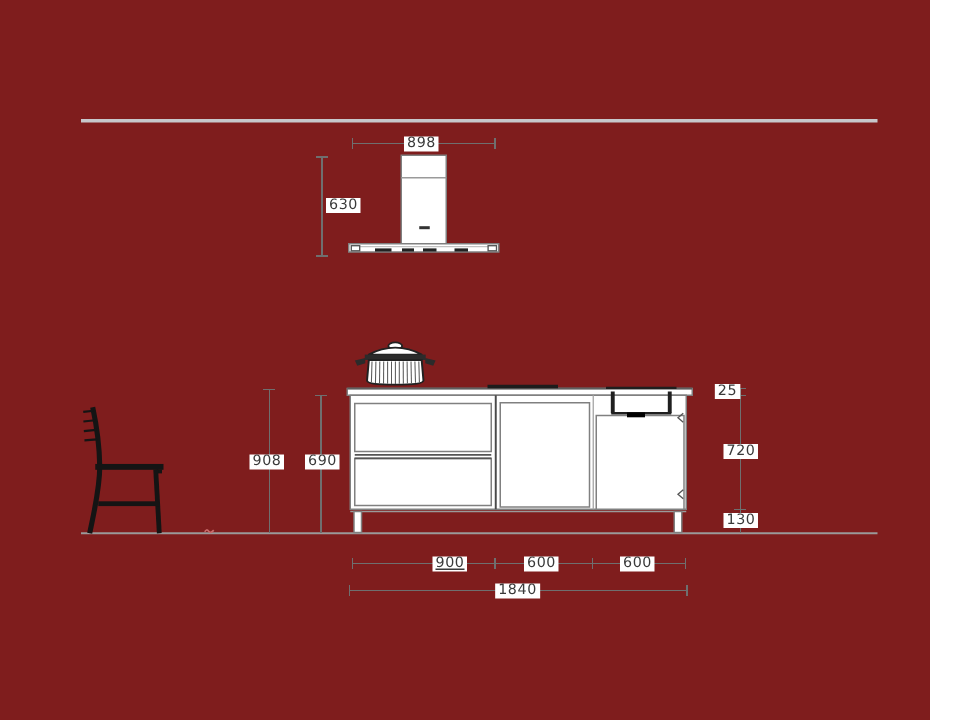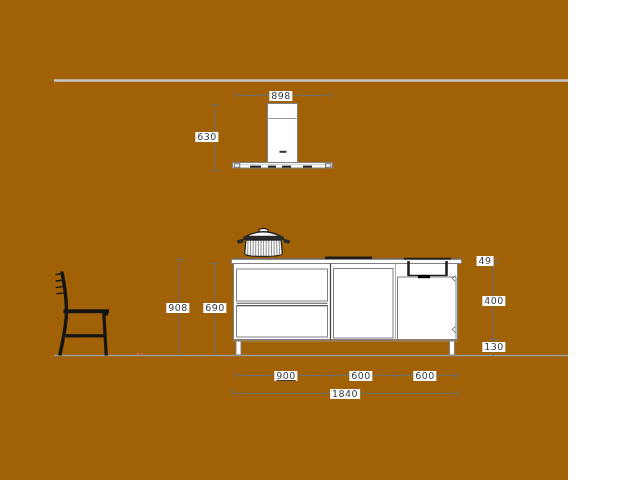--- a/index.html
+++ b/index.html
@@ -1,17 +1,17 @@
 <!DOCTYPE html>
 <html><head>
 <meta charset="utf-8">
 <style>
   html,body{margin:0;padding:0;background:#ffffff;}
   .canvas{
-    position:relative;width:568px;height:480px;background:#a16207;
+    position:relative;width:620px;height:480px;background:#7f1d1d;
     overflow:hidden;font-family:"DejaVu Sans","Liberation Sans",sans-serif;
   }
   .canvas svg{position:absolute;left:0;top:0;}
   .dim-label{
     position:absolute;transform:translate(-50%,-50%);
     font-size:9.5px;line-height:10px;color:#3a3a3a;background:#ffffff;
     padding:0 2px;letter-spacing:0.4px;white-space:nowrap;
   }
 </style>
 </head>
@@ -156,24 +156,24 @@
       </g>
       <g>
         <line x1="233" y1="393.5" x2="458" y2="393.5"></line>
         <line x1="233" y1="390" x2="233" y2="397"></line>
         <line x1="458" y1="390" x2="458" y2="397"></line>
       </g>
     </g>
   </svg>
 
   <span class="dim-label" style="left:281px;top:95.5px;">898</span>
-  <span class="dim-label" style="left:207px;top:137px;">630</span>
+  <span class="dim-label" style="left:229px;top:137px;">630</span>
   <span class="dim-label" style="left:178px;top:308px;">908</span>
   <span class="dim-label" style="left:215px;top:308px;">690</span>
-  <span class="dim-label" style="left:485px;top:261px;">49</span>
-  <span class="dim-label" style="left:494px;top:301px;">400</span>
+  <span class="dim-label" style="left:485px;top:261px;">25</span>
+  <span class="dim-label" style="left:494px;top:301px;">720</span>
   <span class="dim-label" style="left:494px;top:346.5px;">130</span>
-  <span class="dim-label" style="left:286px;top:375.5px;text-decoration:underline;">900</span>
+  <span class="dim-label" style="left:300px;top:375.5px;text-decoration:underline;">900</span>
   <span class="dim-label" style="left:361px;top:375.5px;">600</span>
   <span class="dim-label" style="left:425px;top:375.5px;">600</span>
   <span class="dim-label" style="left:345px;top:393.5px;">1840</span>
 
 </div>
 
 </body></html>

